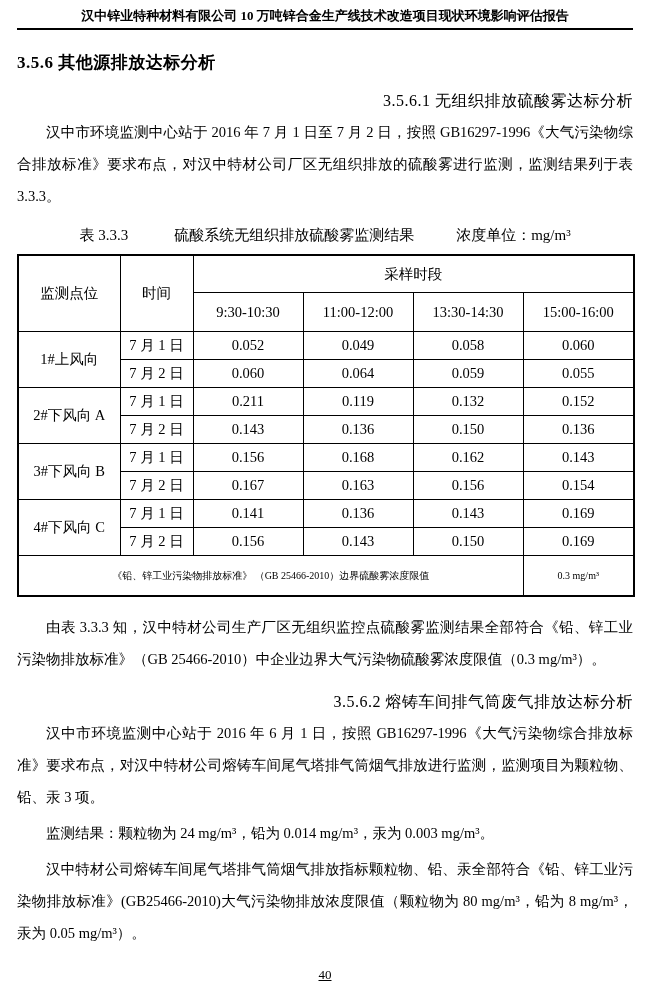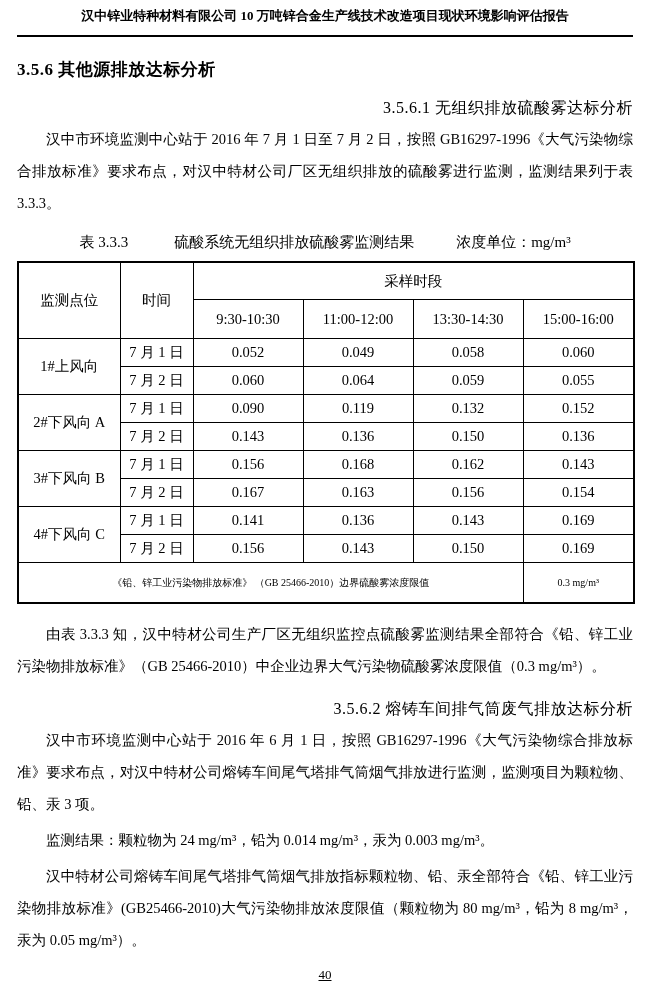--- a/index.html
+++ b/index.html
@@ -5,21 +5,21 @@
   html,body{margin:0;padding:0;}
   body{
     width:650px;height:1005px;background:#ffffff;color:#000;
     font-family:"Liberation Serif","DejaVu Serif",serif;
     position:relative;overflow:hidden;
   }
   .page{padding:6px 17px 0 17px;box-sizing:border-box;}
 
   .doc-header{
     text-align:center;font-weight:bold;font-size:13px;line-height:17px;
-    padding:1px 0 11px 0;border-bottom:2px solid #000;
+    padding:1px 0 4px 0;border-bottom:2px solid #000;
   }
 
   .h1{font-size:17px;font-weight:bold;margin:21px 0 0 0;letter-spacing:.5px;}
   .h2{font-size:16px;font-weight:normal;margin:17px 0 0 0;letter-spacing:.5px;text-align:right;}
 
   .para{
     font-size:14.5px;line-height:32px;text-align:justify;
     text-indent:2em;margin:4px 0 0 0;
   }
 
@@ -102,21 +102,21 @@
       <tr class="data">
         <td>7 月 2 日</td>
         <td>0.060</td>
         <td>0.064</td>
         <td>0.059</td>
         <td>0.055</td>
       </tr>
       <tr class="data">
         <td rowspan="2">2#下风向 A</td>
         <td>7 月 1 日</td>
-        <td>0.090</td>
+        <td>0.211</td>
         <td>0.119</td>
         <td>0.132</td>
         <td>0.152</td>
       </tr>
       <tr class="data">
         <td>7 月 2 日</td>
         <td>0.143</td>
         <td>0.136</td>
         <td>0.150</td>
         <td>0.136</td>

